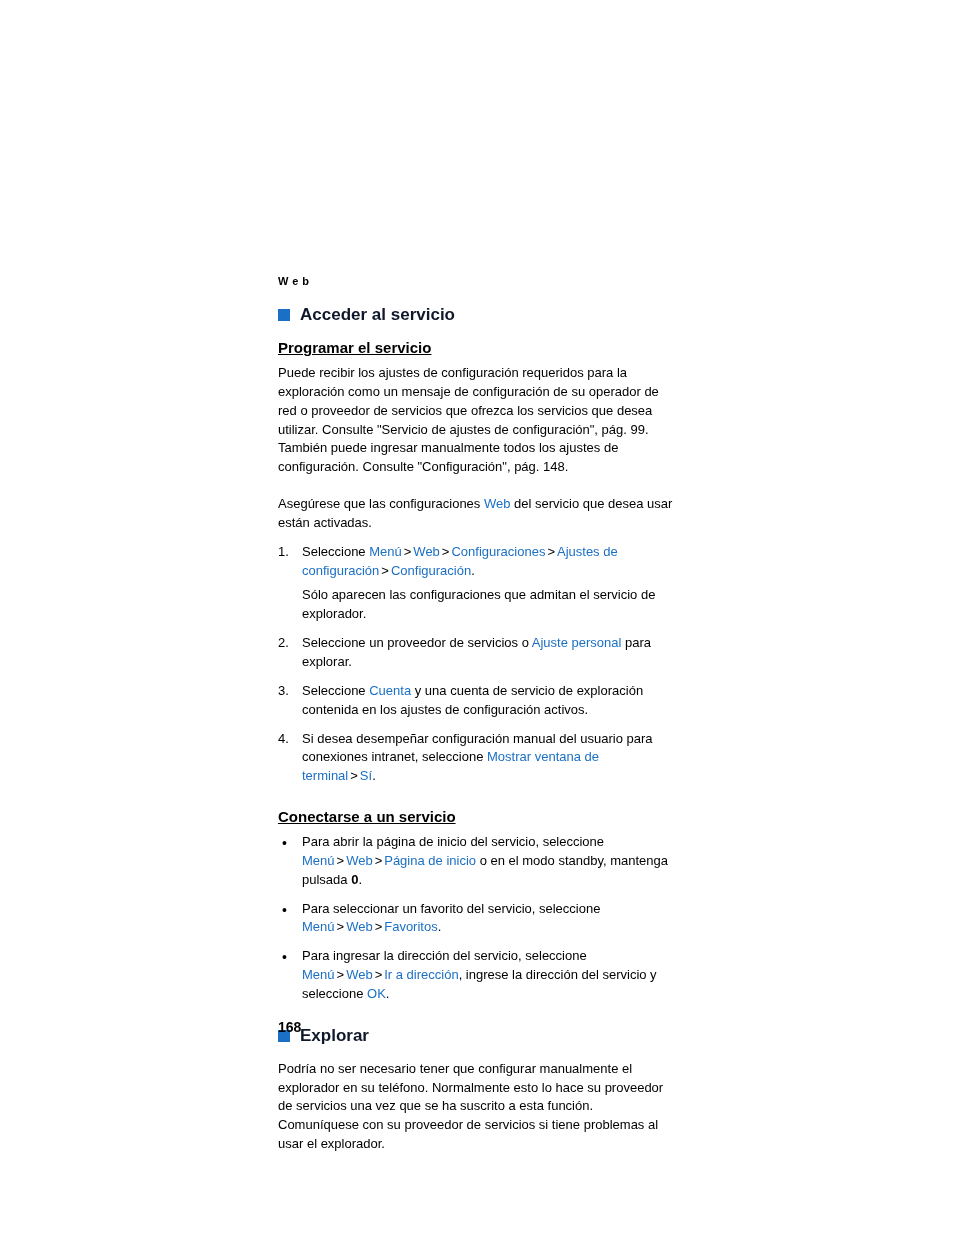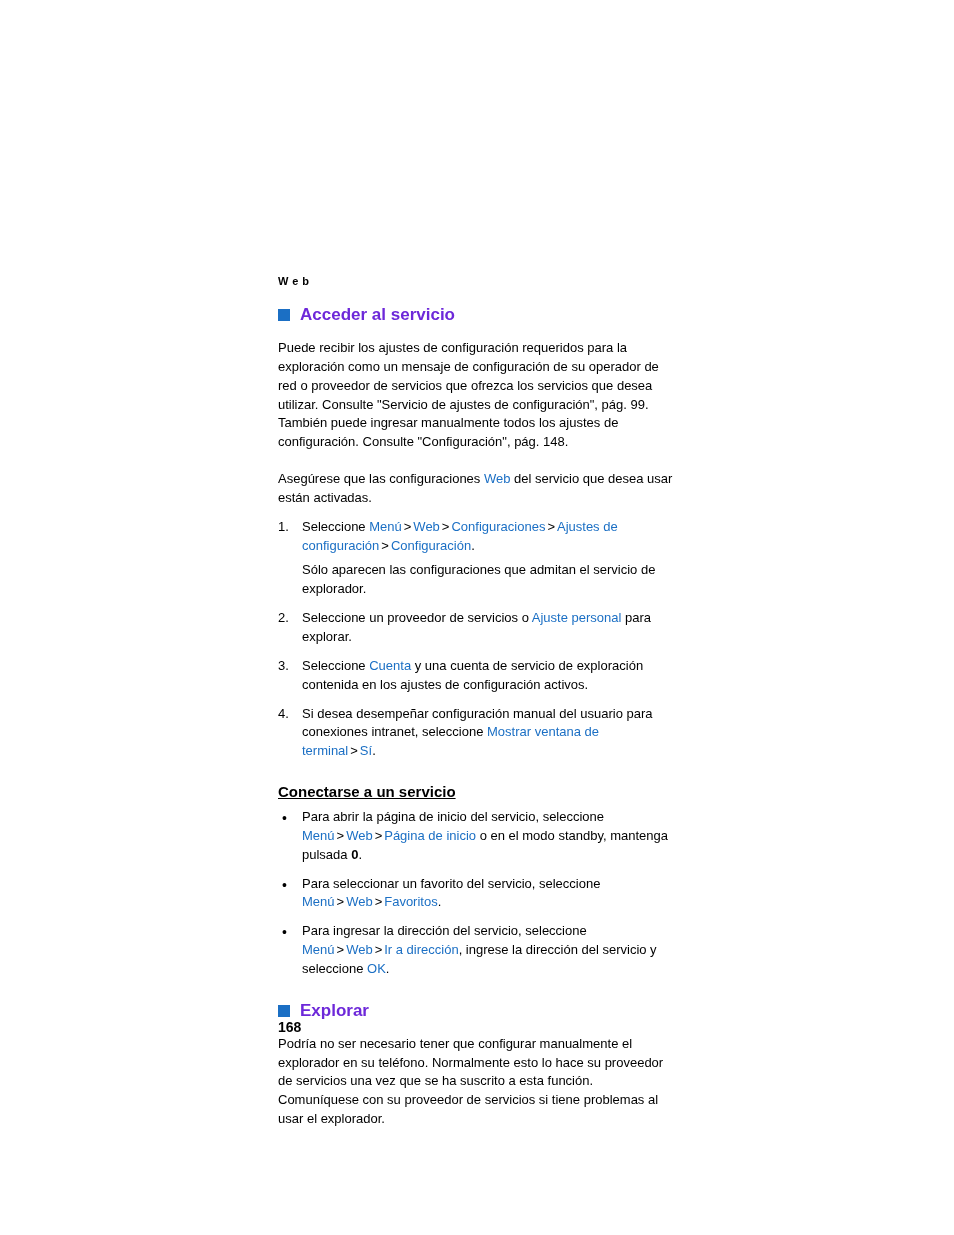--- a/index.html
+++ b/index.html
@@ -19,21 +19,21 @@
   .running-header {
     font-size: 11px;
     font-weight: bold;
     letter-spacing: 4px;
     color: #000;
     margin-bottom: 18px;
   }
   .h1 {
     font-size: 17px;
     font-weight: bold;
-    color: #6d28d9;
+    color: #0f172a;
     margin: 0 0 14px 0;
     display: flex;
     align-items: center;
   }
   .h1 .square {
     width: 12px;
     height: 12px;
     background: #1b6fc4;
     display: inline-block;
     margin-right: 10px;
@@ -111,20 +111,21 @@
 
 <div class="page">
 
   <div class="running-header">Web</div>
 
   <div class="h1">
     <span class="square"></span>
     <span>Acceder al servicio</span>
   </div>
 
+  <div class="h2">Programar el servicio</div>
   <p class="body-text">Puede recibir los ajustes de configuración requeridos para la exploración como un mensaje de configuración de su operador de red o proveedor de servicios que ofrezca los servicios que desea utilizar. Consulte "Servicio de ajustes de configuración", pág. 99. También puede ingresar manualmente todos los ajustes de configuración. Consulte "Configuración", pág. 148.</p>
 
   <p class="body-text" style="margin-bottom:10px;">
     <span>Asegúrese que las configuraciones </span><span class="link">Web</span><span> del servicio que desea usar están activadas.</span>
   </p>
 
   <ol class="num-list">
     <li>
       <span>Seleccione </span><span class="link">Menú</span><span class="gt">&gt;</span><span class="link">Web</span><span class="gt">&gt;</span><span class="link">Configuraciones</span><span class="gt">&gt;</span><span class="link">Ajustes de configuración</span><span class="gt">&gt;</span><span class="link">Configuración</span><span>.</span>
       <div class="sub-note">Sólo aparecen las configuraciones que admitan el servicio de explorador.</div>

